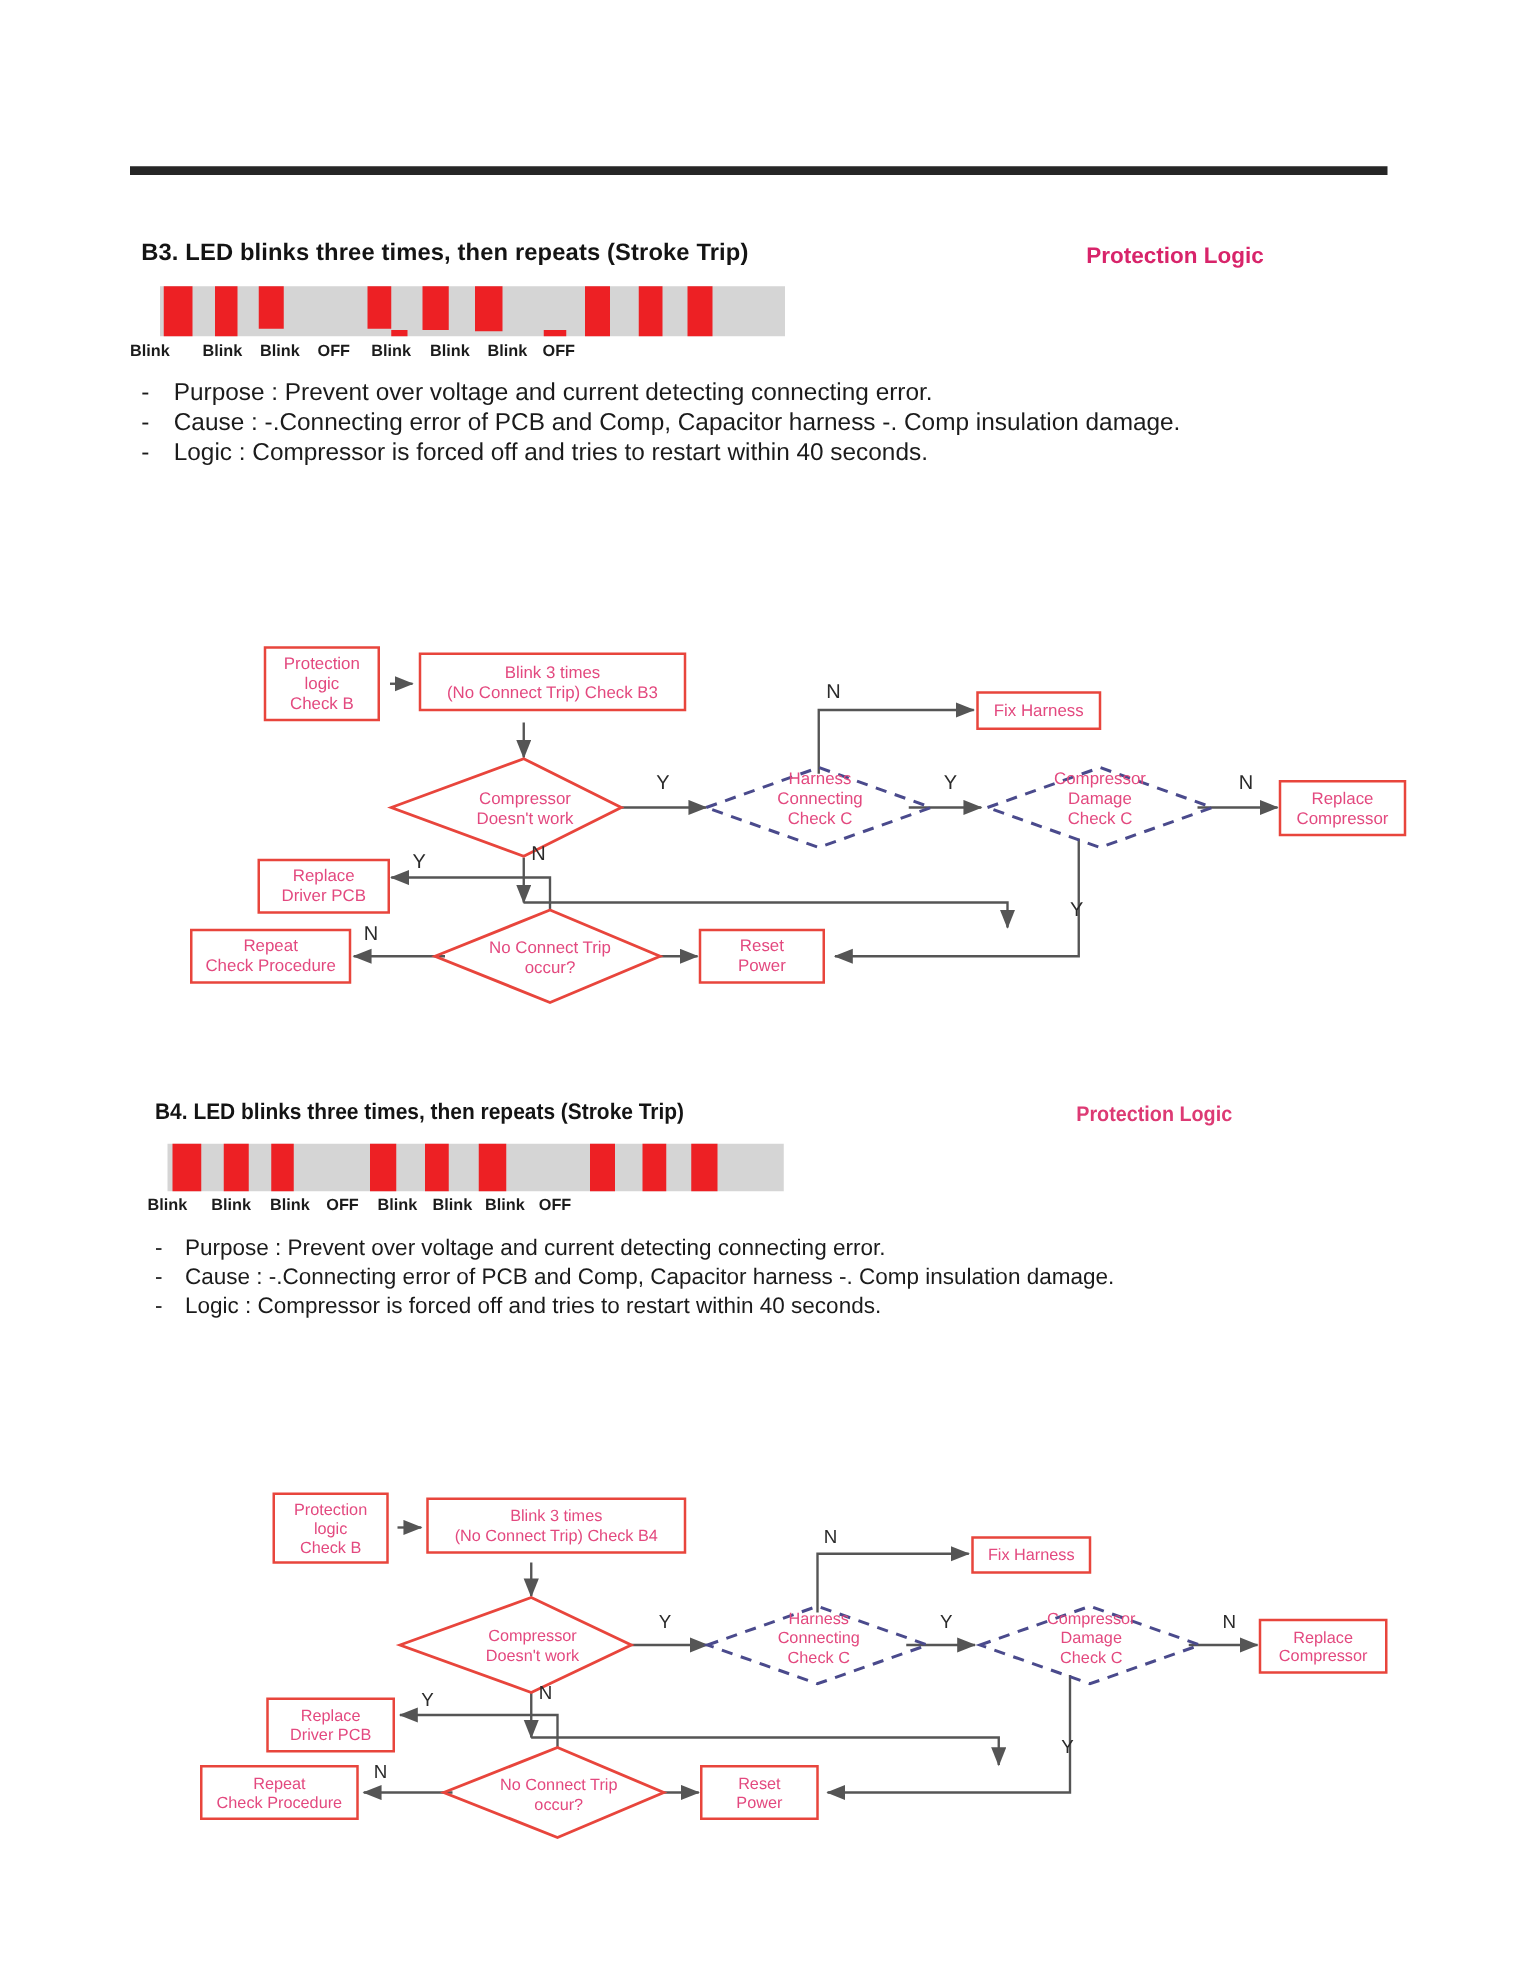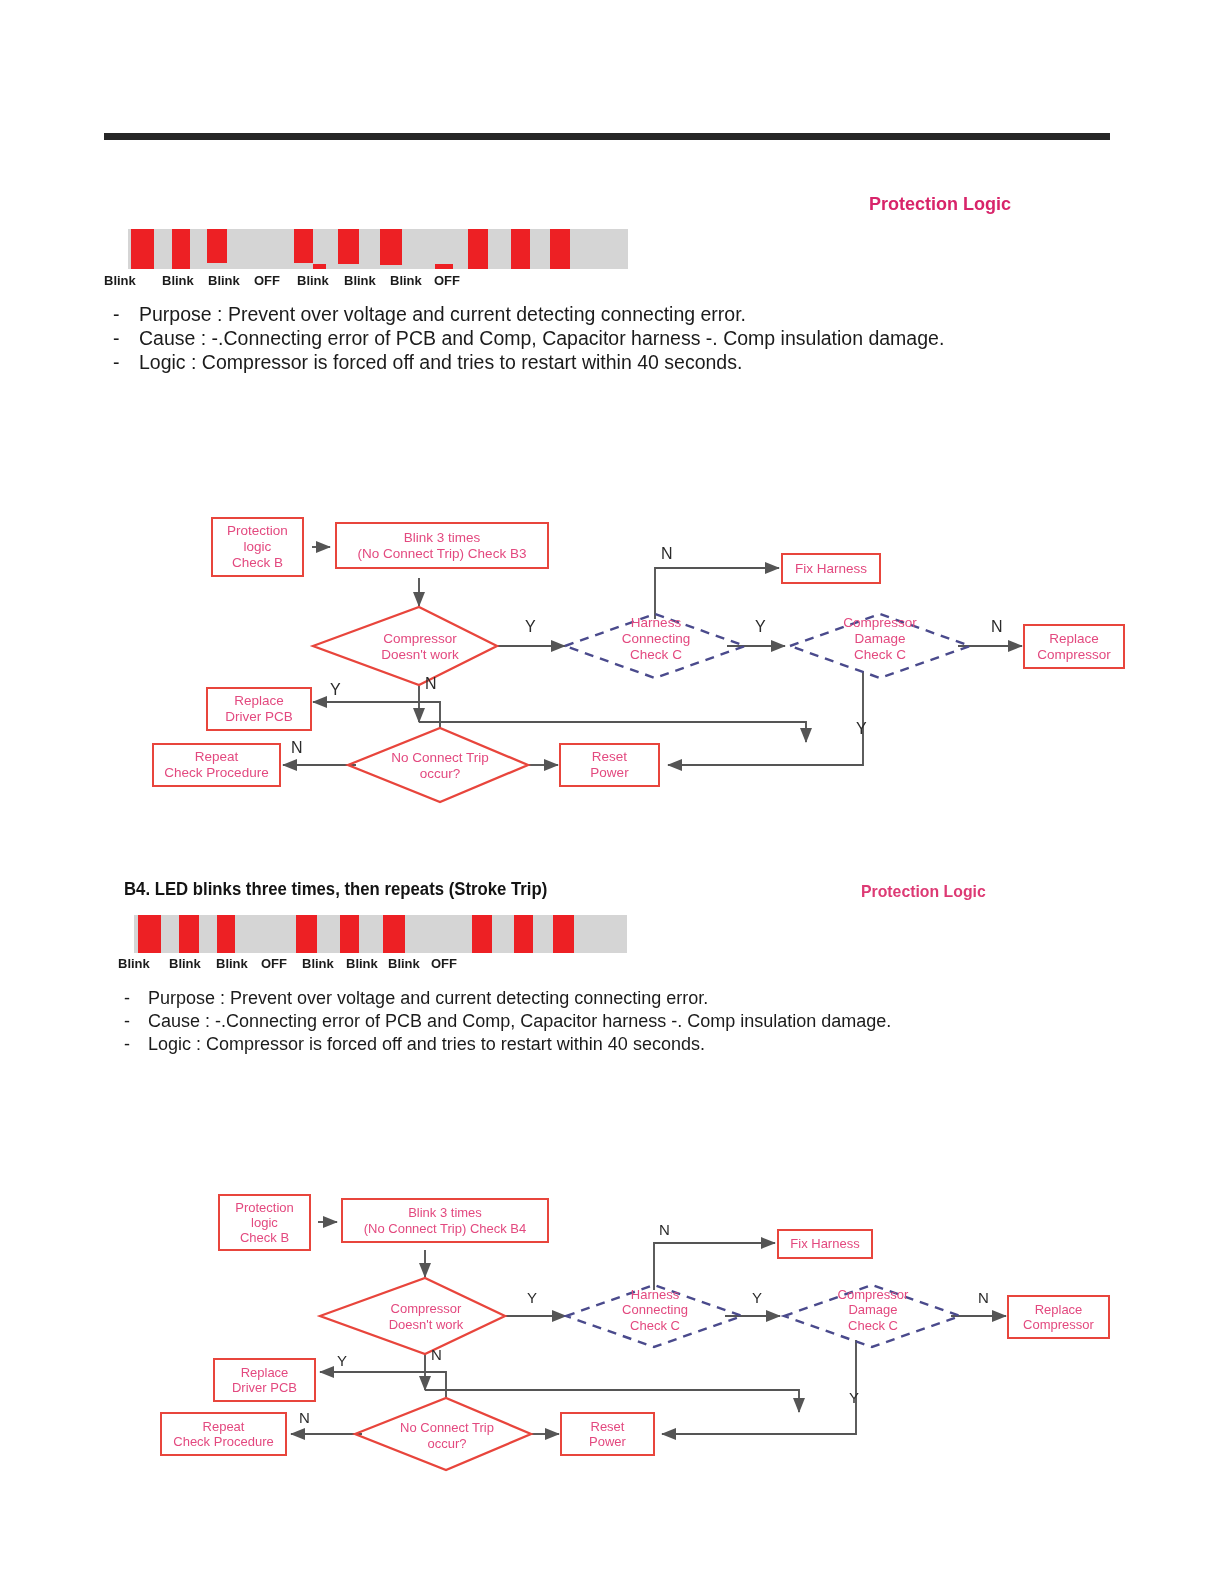--- a/index.html
+++ b/index.html
@@ -56,20 +56,21 @@
   .f4 .node{font-size:13px;font-family:"Liberation Sans Narrow","Liberation Sans",sans-serif;}
   .f4 .lbl{font-size:15px;}
 </style>
 </head>
 <body>
 
 <div class="page">
 
   <div class="top-rule"></div>
 
+  <div class="sec-title b3">B3. LED blinks three times, then repeats (Stroke Trip)</div>
   <div class="prot-logic b3">Protection Logic</div>
 
   <div class="strip" style="left:128px;top:229px;width:500px;height:40px;">
     <div class="bar" style="left:3px;width:23px;"></div>
     <div class="bar" style="left:44px;width:18px;"></div>
     <div class="bar" style="left:79px;width:20px;height:34px;top:0;"></div>
     <div class="bar" style="left:166px;width:19px;height:34px;top:0;"></div>
     <div class="bar short" style="left:185px;width:13px;"></div>
     <div class="bar" style="left:210px;width:21px;height:35px;top:0;"></div>
     <div class="bar" style="left:252px;width:22px;height:36px;top:0;"></div>

